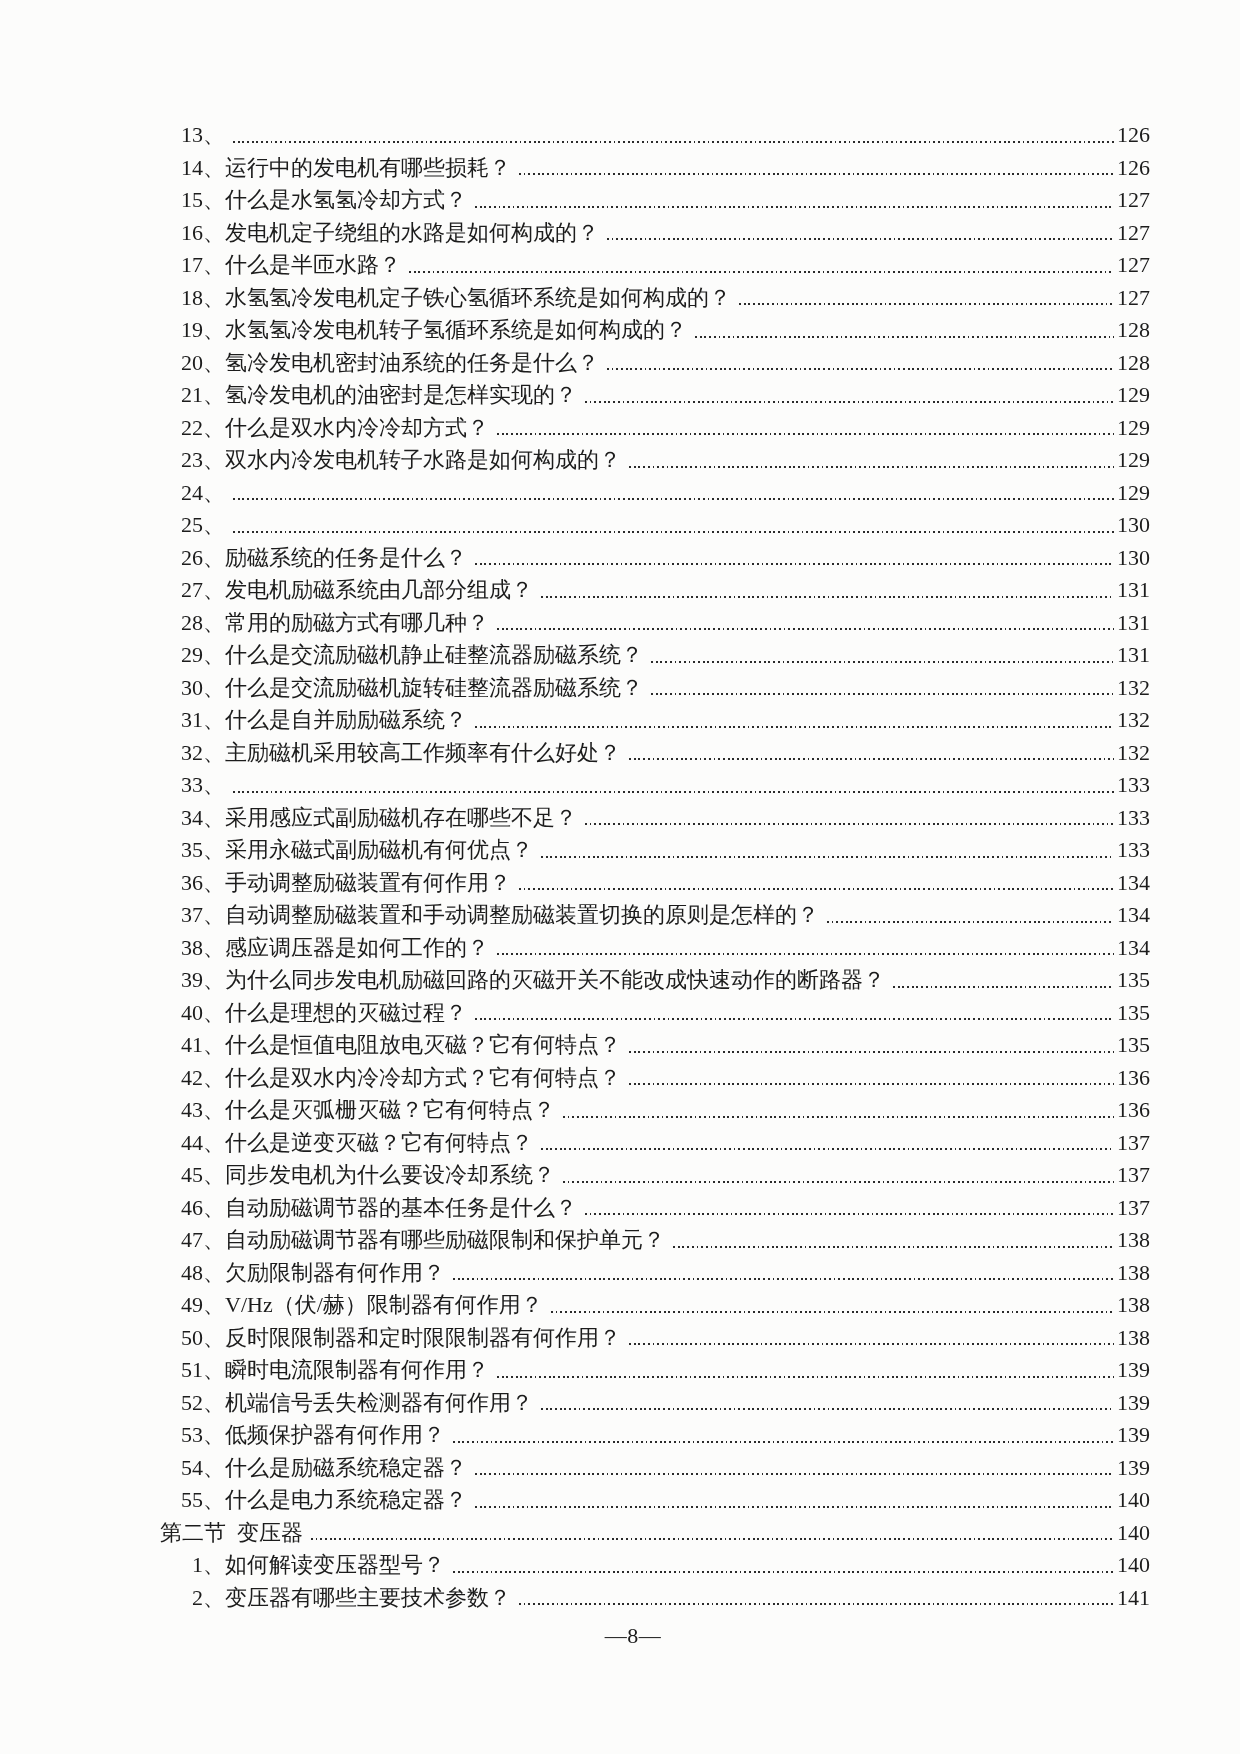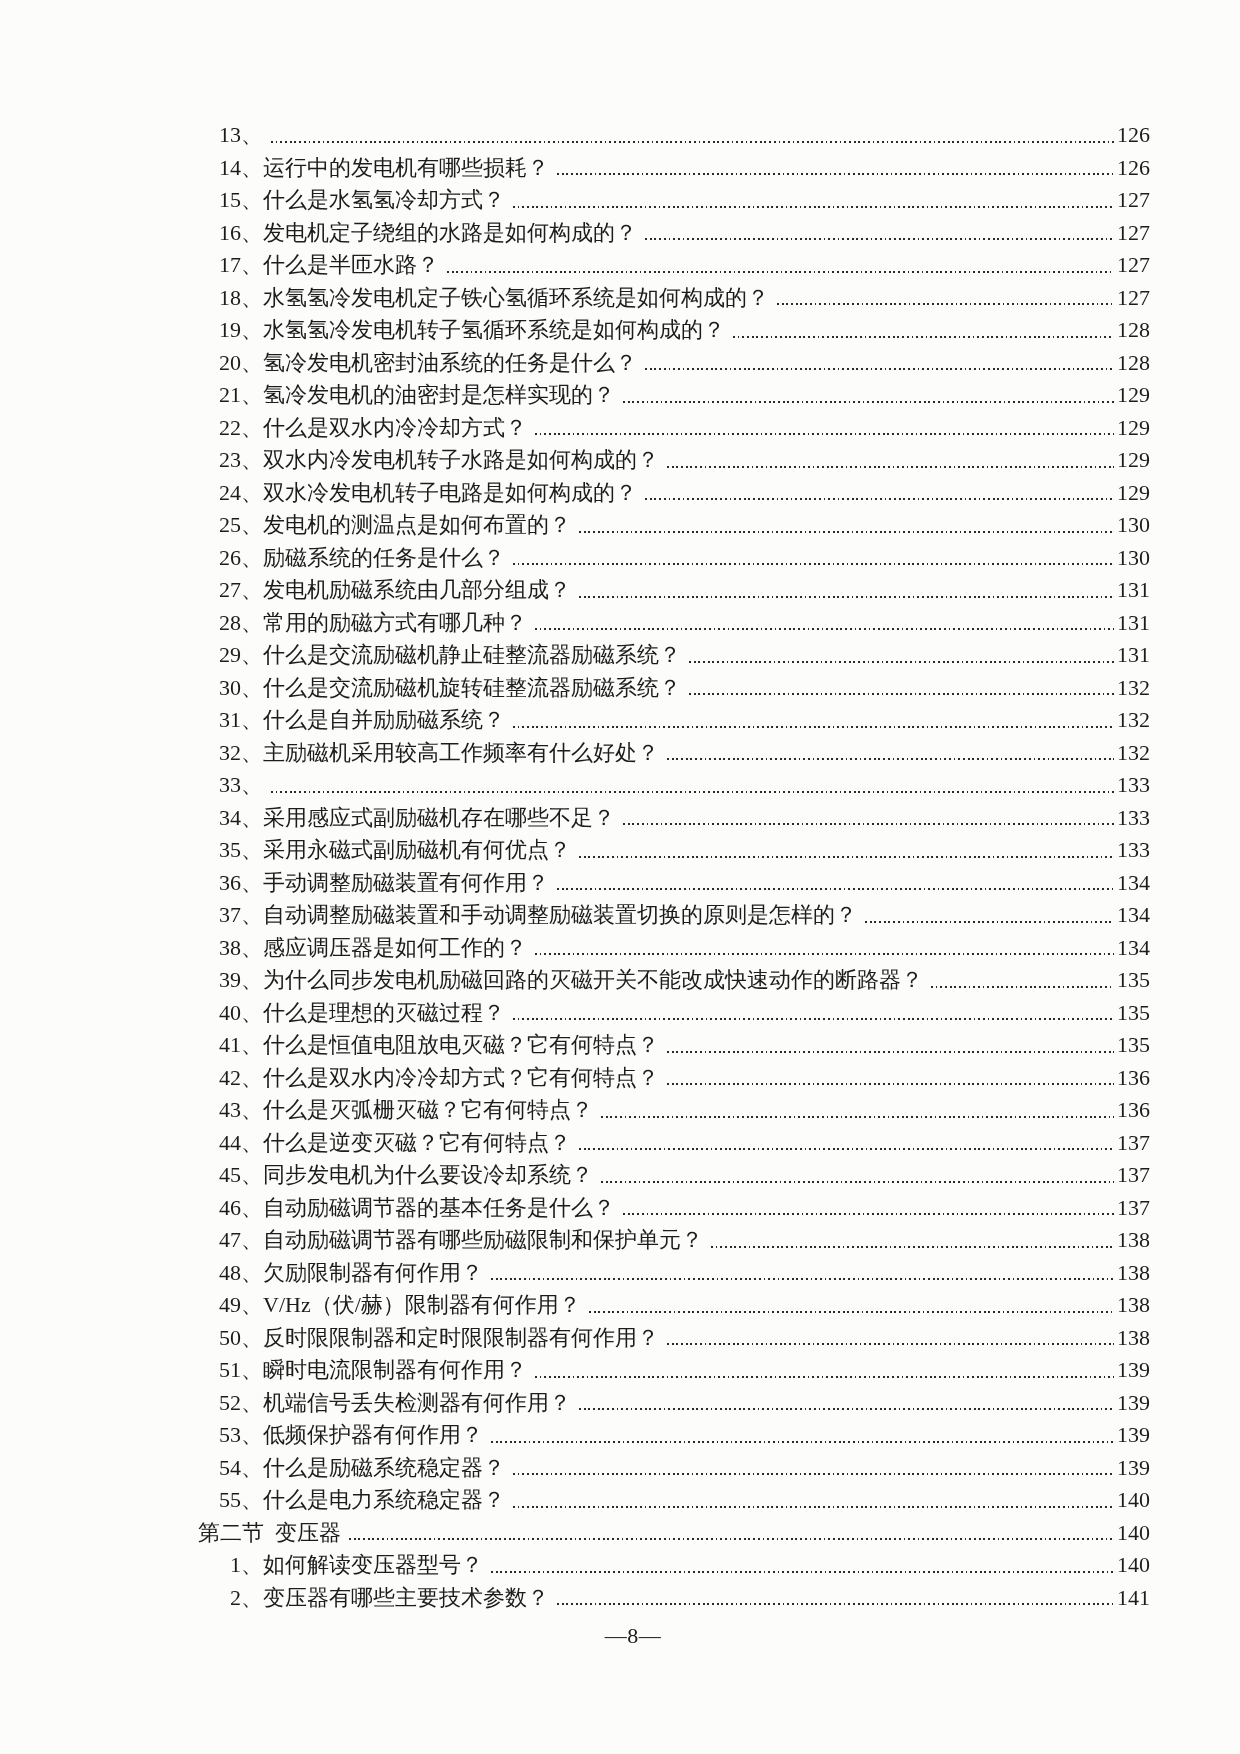--- a/index.html
+++ b/index.html
@@ -16,21 +16,20 @@
   .toc {
     position:absolute;
     top:119px; left:155px; right:90px;
   }
   .row {
     display:flex;
     height:32.5px;
     line-height:32.5px;
     font-size:22px;
     white-space:nowrap;
-    margin-left:38px;
   }
   .row .num {
     display:inline-block;
     min-width:70px;
     text-align:right;
     flex:0 0 auto;
   }
   .row.section .num {
     min-width:0;
     text-align:left;
@@ -137,28 +136,26 @@
 
   <div class="row">
     <span class="num">23、</span>
     <span class="title">双水内冷发电机转子水路是如何构成的？</span>
     <span class="leader"></span>
     <span class="pg">129</span>
   </div>
 
   <div class="row">
     <span class="num">24、</span>
-    <span class="title">双水冷发电机转子电路是如何构成的？</span>
     <span class="leader"></span>
     <span class="pg">129</span>
   </div>
 
   <div class="row">
     <span class="num">25、</span>
-    <span class="title">发电机的测温点是如何布置的？</span>
     <span class="leader"></span>
     <span class="pg">130</span>
   </div>
 
   <div class="row">
     <span class="num">26、</span>
     <span class="title">励磁系统的任务是什么？</span>
     <span class="leader"></span>
     <span class="pg">130</span>
   </div>

